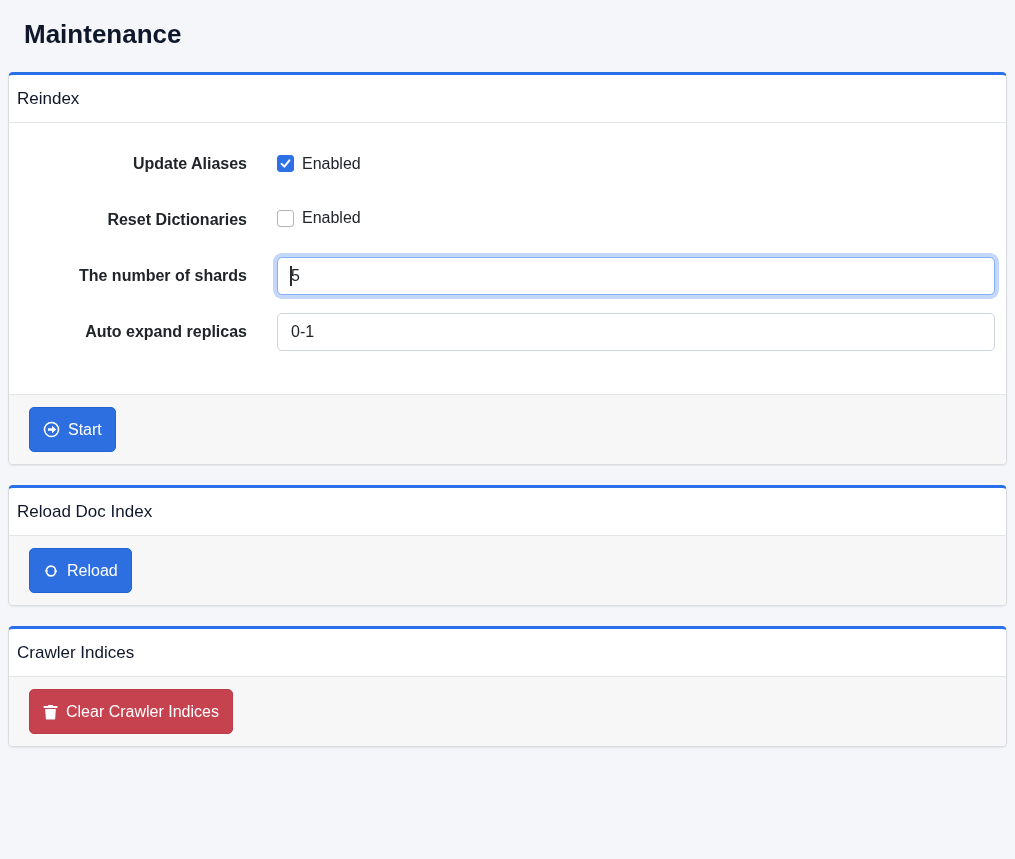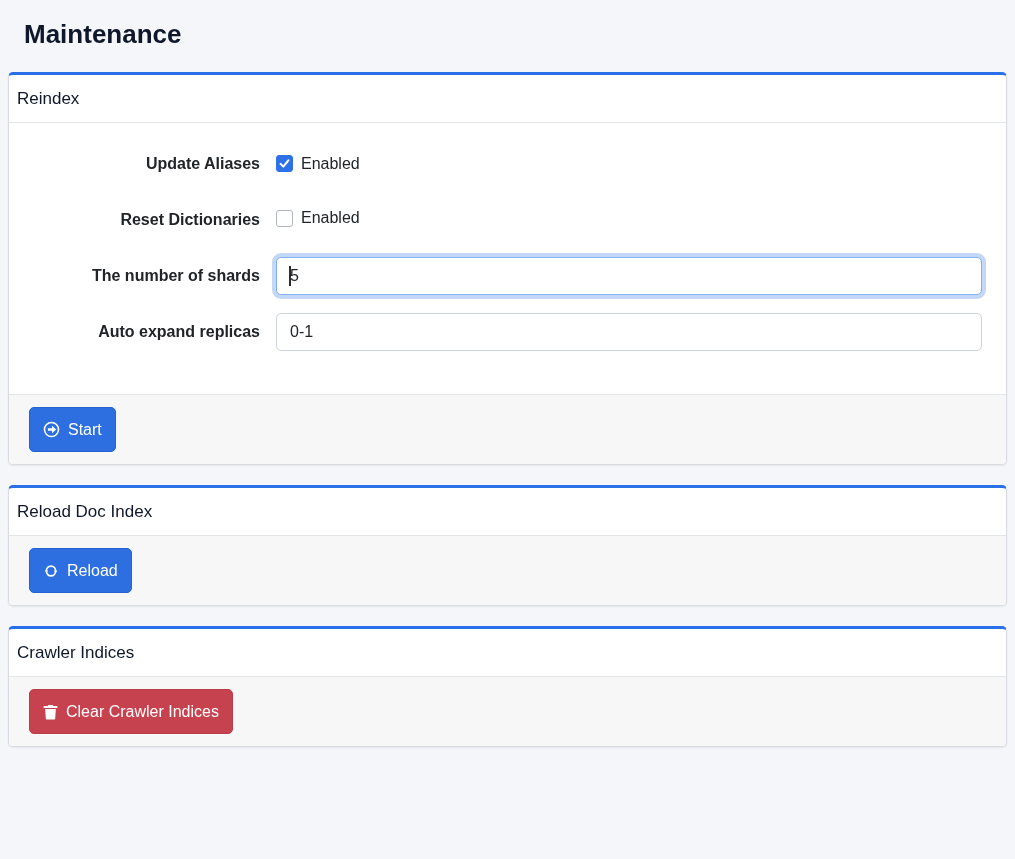--- a/index.html
+++ b/index.html
@@ -30,21 +30,21 @@
     margin-bottom: 20px;
     box-shadow: 0 1px 2px rgba(0,0,0,.07);
   }
   .card-header {
     padding: 13px 8px;
     font-size: 17px;
     line-height: 21px;
     color: #0f172a;
     border-bottom: 1px solid #e3e6e9;
   }
-  .card-body { padding: 22px 24px 25px; }
+  .card-body { padding: 22px 11px 25px; }
   .card-footer {
     background: #f7f7f8;
     border-top: 1px solid #e3e6e9;
     padding: 12px 20px;
     border-radius: 0 0 4px 4px;
   }
   .card > .card-header + .card-footer { border-top: none; }
 
   .form-row {
     display: flex;
@@ -54,21 +54,21 @@
   }
   .form-row:last-child { margin-bottom: 18px; justify-content: space-between; }
   .form-label {
     flex: none;
     width: 243px;
     padding-right: 16px;
     text-align: right;
     font-weight: bold;
     font-size: 16px;
   }
-  .form-content { flex: 1; position: relative; }
+  .form-content { flex: 1; position: relative; margin-left: 14px; }
 
   .check-wrap {
     display: inline-flex;
     align-items: center;
     gap: 8px;
     font-size: 16px;
     cursor: default;
   }
   .checkbox {
     width: 17px; height: 17px;

